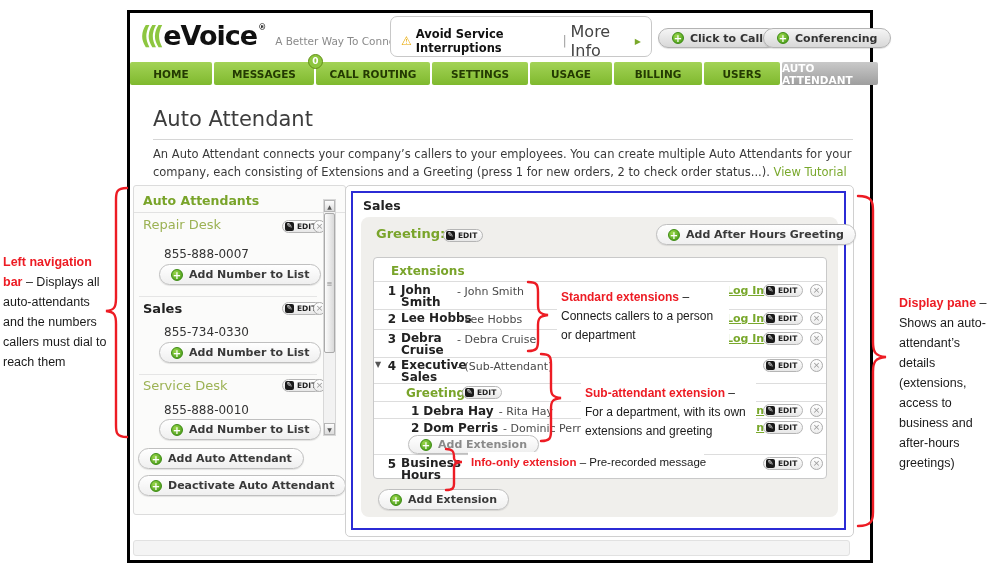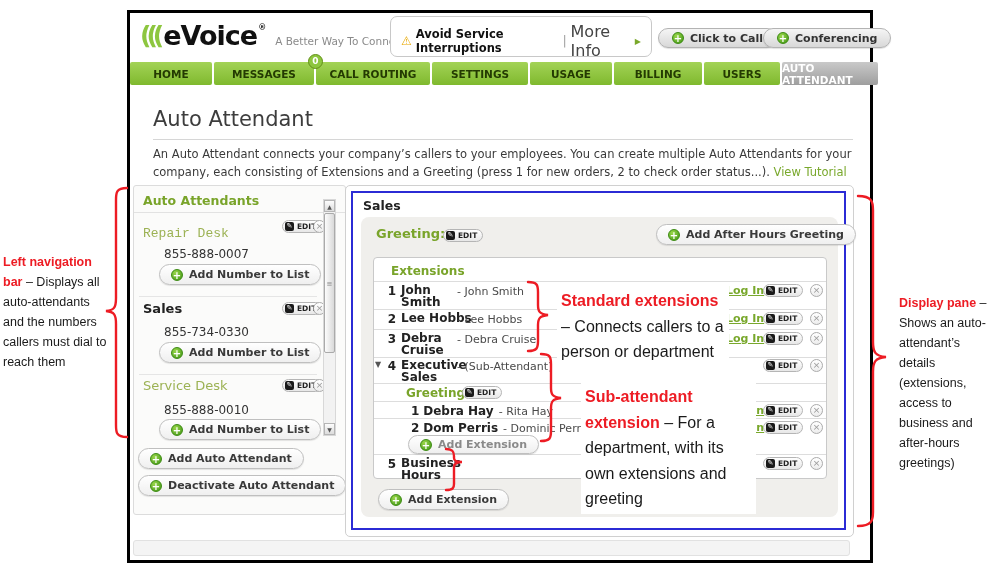--- a/index.html
+++ b/index.html
@@ -108,21 +108,21 @@
   .subline { position:absolute; font-size:12px; }
   .subname { font-weight:bold; color:#222; font-size:12px;}
   .subdesc { color:#4a4a4a; font-size:11px; margin-left:5px;}
 
   
   .footer { position:absolute; left:3px; top:527px; width:717px; height:16px;
             background:#f4f4f4; border:1px solid #e1e1e1; border-radius:3px; }
 
   
   .note { position:absolute; z-index:5; font-family:"Liberation Sans", sans-serif;
-          font-size:16px; line-height:1.6; color:#1a1a1a; background:#fff; }
+          font-size:12px; line-height:1.6; color:#1a1a1a; background:#fff; }
   .note b { color:#ed1c24; }
   .braces { position:absolute; left:0; top:0; z-index:6; pointer-events:none; }
 </style>
 </head>
 <body>
 
 <div class="stage">
 
   <div class="app">
 
@@ -188,21 +188,21 @@
     <div class="intro">
       <span>An Auto Attendant connects your company’s callers to your employees. You can create multiple Auto Attendants for your company, each consisting of Extensions and a Greeting (press 1 for new orders, 2 to check order status...).</span>
       <span class="glink" style="text-decoration:none;">View Tutorial Video</span>
       <span class="tut-arrow">▶</span>
     </div>
 
     <div class="sidepanel">
       <div class="side-head">Auto Attendants</div>
       <div class="side-head-rule"></div>
 
-      <div style="position:absolute; left:9px; top:40px;font-family:Liberation Mono, monospace;" class="att-name-green">Repair Desk</div>
+      <div style="position:absolute; left:9px; top:31px;" class="att-name-green">Repair Desk</div>
       <span class="editbtn" style="position:absolute; left:148px; top:34px;">
           <span class="editicon">✎</span>
           <span>EDIT</span>
         </span>
       <span class="xbtn" style="position:absolute; left:179px; top:34px;">×</span>
       <div class="att-number" style="position:absolute; left:30px; top:61px;">855-888-0007</div>
       <div class="pillbtn" style="position:absolute; left:25px; top:78px;">
         <span class="plus">+</span>
         <span>Add Number to List</span>
       </div>
@@ -391,20 +391,24 @@
   <div class="note" style="left:557px; top:286px; width:172px; padding:2px 4px;">
     <b>Standard extensions</b>
     <span>– Connects callers to a person or department</span>
   </div>
 
   <div class="note" style="left:581px; top:366px; width:175px; padding:2px 4px;margin-top:16px;">
     <b>Sub-attendant extension</b>
     <span>– For a department, with its own extensions and greeting</span>
   </div>
 
+  <div class="note" style="left:468px; top:452px; width:236px; white-space:nowrap; font-size:11.5px; padding:1px 3px;">
+    <b>Info-only extension</b>
+    <span>– Pre-recorded message</span>
+  </div>
 
   <svg class="braces" width="997" height="575" viewBox="0 0 997 575">
     <g fill="none" stroke="#ed1c24" stroke-width="2.4" stroke-linecap="round">
       <path d="M127,188 C116,188 116,193 116,200 L116,298 C116,308 114,310 106,311 C114,312 116,314 116,324 L116,425 C116,432 116,437 127,437"></path>
       <path d="M858,196 C872,196 873,202 873,210 L873,342 C873,352 875,356 886,357 C875,358 873,362 873,372 L873,512 C873,520 872,526 858,526"></path>
       <path d="M528,282 C537,282 538,285 538,292 L538,305 C538,312 540,314 548,315 C540,316 538,318 538,325 L538,341 C538,348 537,351 528,351"></path>
       <path d="M541,354 C550,354 551,357 551,364 L551,388 C551,395 553,397 561,398 C553,399 551,401 551,408 L551,431 C551,438 550,441 541,441"></path>
       <path d="M446,449 C453,449 454,452 454,456 L454,458 C454,461 456,462 462,462 C456,462 454,464 454,467 L454,484 C454,488 453,490 446,490"></path>
     </g>
   </svg>

